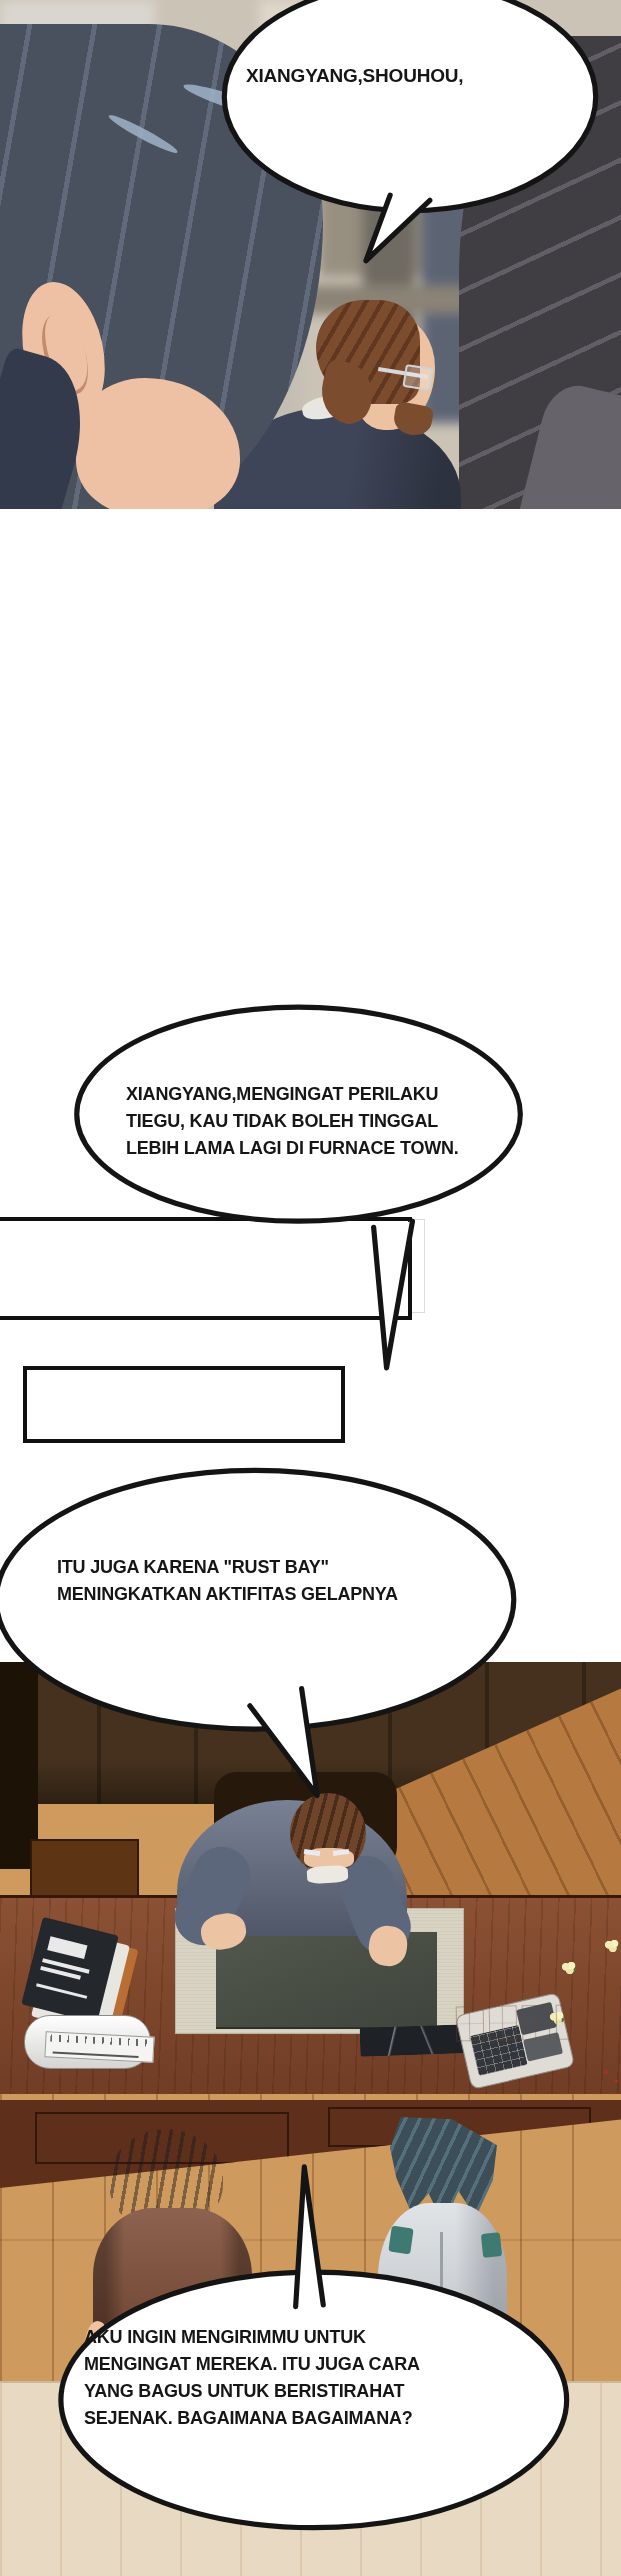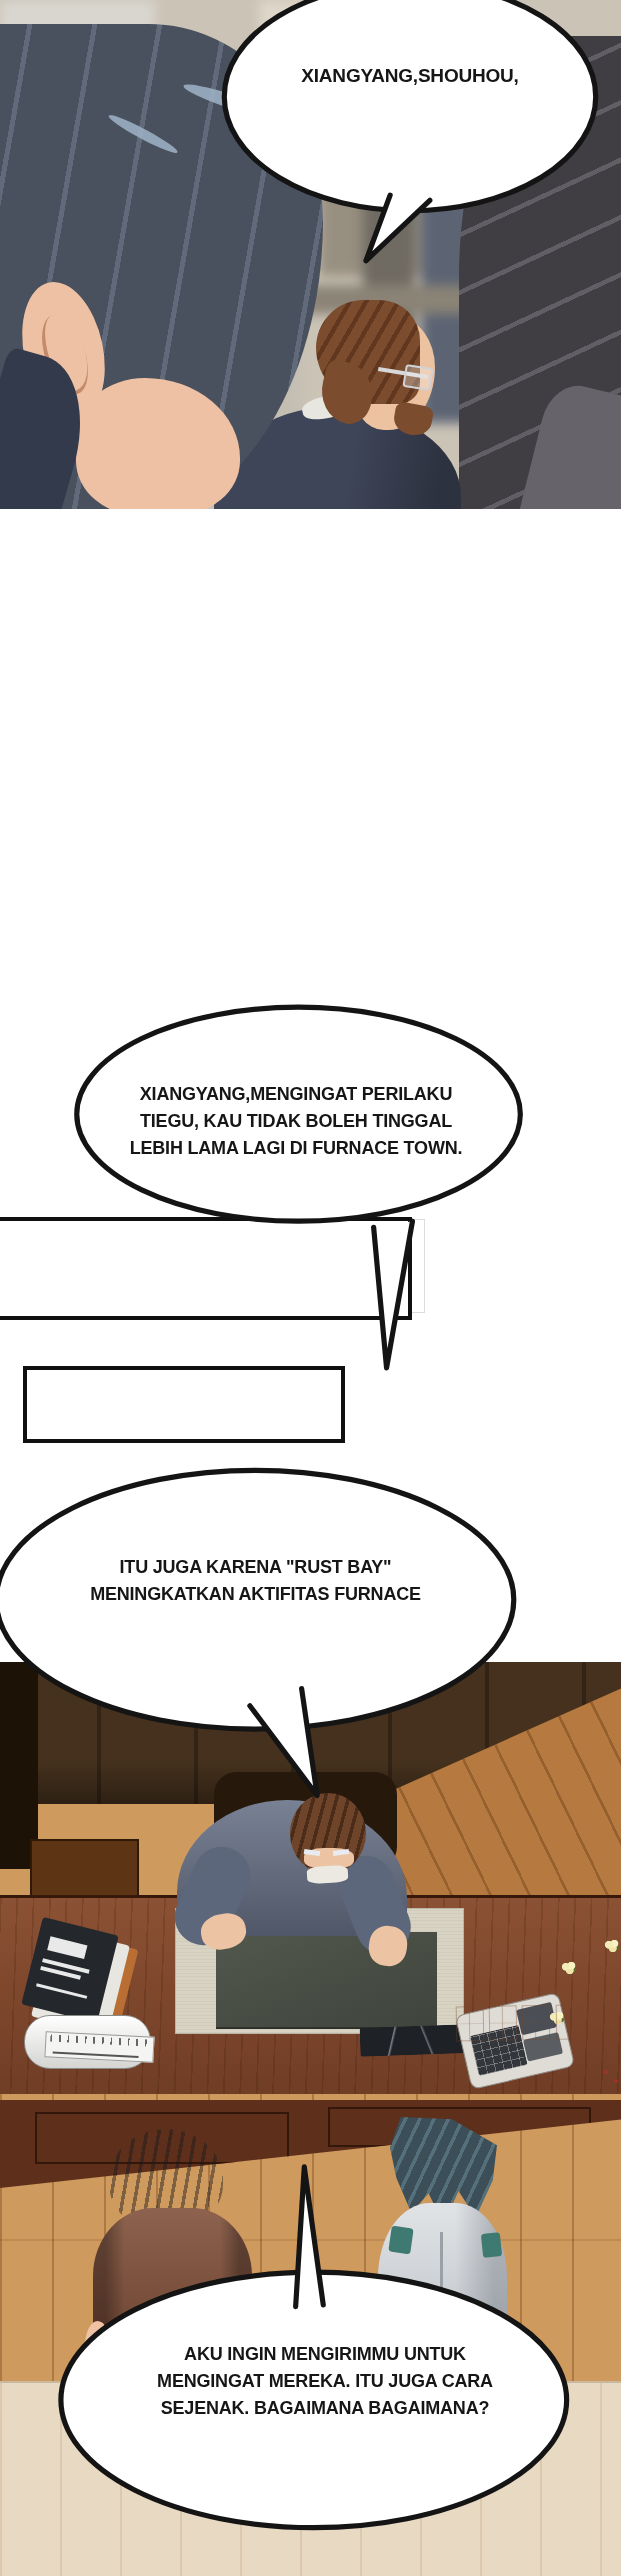--- a/index.html
+++ b/index.html
@@ -1,19 +1,19 @@
 <!DOCTYPE html>
 <html style="font-size:14px"><head>
 <meta charset="utf-8">
 <style>
   html,body{margin:0;padding:0;background:#ffffff;}
   #page{position:relative;width:622px;height:2576px;background:#ffffff;overflow:hidden;
         font-family:"Liberation Sans","DejaVu Sans",sans-serif;}
   .abs{position:absolute;}
-  .bubble-text{position:absolute;z-index:30;text-align:center;font-weight:700;
+  .bubble-text{position:absolute;z-index:30;font-weight:700;
                font-size:18px;line-height:27px;color:#161616;letter-spacing:-0.2px;white-space:nowrap;}
   .bubble-svg{position:absolute;z-index:25;pointer-events:none;overflow:visible;}
   .blur{filter:blur(6px);}
   
   #panel1{left:0;top:0;width:622px;height:509px;overflow:hidden;background:#cbc4b6;}
   .p1-blob{position:absolute;}
   #p1-hair-right{left:459px;top:36px;width:173px;height:483px;background:#413e43;
       border-radius:62% 0 0 6%/50% 0 0 4%;
       background-image:repeating-linear-gradient(155deg,rgba(255,255,255,0) 0 22.4px,rgba(150,146,156,.38) 22.4px 27px,rgba(255,255,255,0) 27px 52px);}
   #p1-shoulder-right{left:534px;top:390px;width:112px;height:138px;background:#67636a;transform:rotate(14deg);border-radius:30% 10% 0 0;}
@@ -158,21 +158,21 @@
     </div>
   </div>
 
   <div class="light-box abs" style="left:147px;top:1219px;width:276px;height:92px;"></div>
   <div class="black-box abs" style="left:-8.6px;top:1217px;width:413px;height:95px;"></div>
 
   <svg class="bubble-svg" style="left:69px;top:1001px;width:466px;height:380px;" viewBox="0 0 540 440">
     <ellipse cx="266" cy="131" rx="257" ry="124" fill="#ffffff" stroke="#141414" stroke-width="6"></ellipse>
     <path d="M 353 262 L 368 425 L 398 255" fill="#ffffff" stroke="#141414" stroke-width="6" stroke-linecap="round" stroke-linejoin="round"></path>
   </svg>
-  <div class="bubble-text" style="left:106px;top:1081px;width:380px;">
+  <div class="bubble-text" style="left:126px;top:1081px;width:380px;">
     <div>XIANGYANG,MENGINGAT PERILAKU</div>
     <div>TIEGU, KAU TIDAK BOLEH TINGGAL</div>
     <div>LEBIH LAMA LAGI DI FURNACE TOWN.</div>
   </div>
 
   <div class="black-box abs" style="left:23px;top:1366px;width:314px;height:69px;"></div>
 
   <div id="panel2" class="abs">
     <div id="p2-wall" class="abs"></div>
     <div id="p2-wall-col" class="abs"></div>
@@ -247,27 +247,28 @@
     <div id="p2-manR-patchR" class="abs"></div>
     <div id="p2-manR-zip" class="abs"></div>
   </div>
 
   <svg class="bubble-svg" style="left:-8.6px;top:1466px;width:535px;height:345px;" viewBox="0 0 620 400">
     <ellipse cx="306" cy="155" rx="300" ry="150" fill="#ffffff" stroke="#141414" stroke-width="6"></ellipse>
     <path d="M 300 278 L 378 382 L 360 258" fill="#ffffff" stroke="#141414" stroke-width="6" stroke-linecap="round" stroke-linejoin="round"></path>
   </svg>
   <div class="bubble-text" style="left:57px;top:1554px;width:397px;">
     <div>ITU JUGA KARENA "RUST BAY"</div>
-    <div>MENINGKATKAN AKTIFITAS FURNACE</div>
+    <div>MENINGKATKAN AKTIFITAS GELAPNYA</div>
   </div>
 
   <svg class="bubble-svg" style="left:52px;top:2141px;width:527px;height:397px;" viewBox="0 0 610 460">
     <ellipse cx="303" cy="300" rx="293" ry="148" fill="#ffffff" stroke="#141414" stroke-width="6"></ellipse>
     <path d="M 282 192 L 292 30 L 314 190" fill="#ffffff" stroke="#141414" stroke-width="6" stroke-linecap="round" stroke-linejoin="round"></path>
   </svg>
-  <div class="bubble-text" style="left:109px;top:2324px;width:432px;margin-top:17px;">
+  <div class="bubble-text" style="left:84px;top:2324px;width:432px;">
     <div>AKU INGIN MENGIRIMMU UNTUK</div>
     <div>MENGINGAT MEREKA. ITU JUGA CARA</div>
+    <div>YANG BAGUS UNTUK BERISTIRAHAT</div>
     <div>SEJENAK. BAGAIMANA BAGAIMANA?</div>
   </div>
 
 </div>
 
 
 </body></html>

